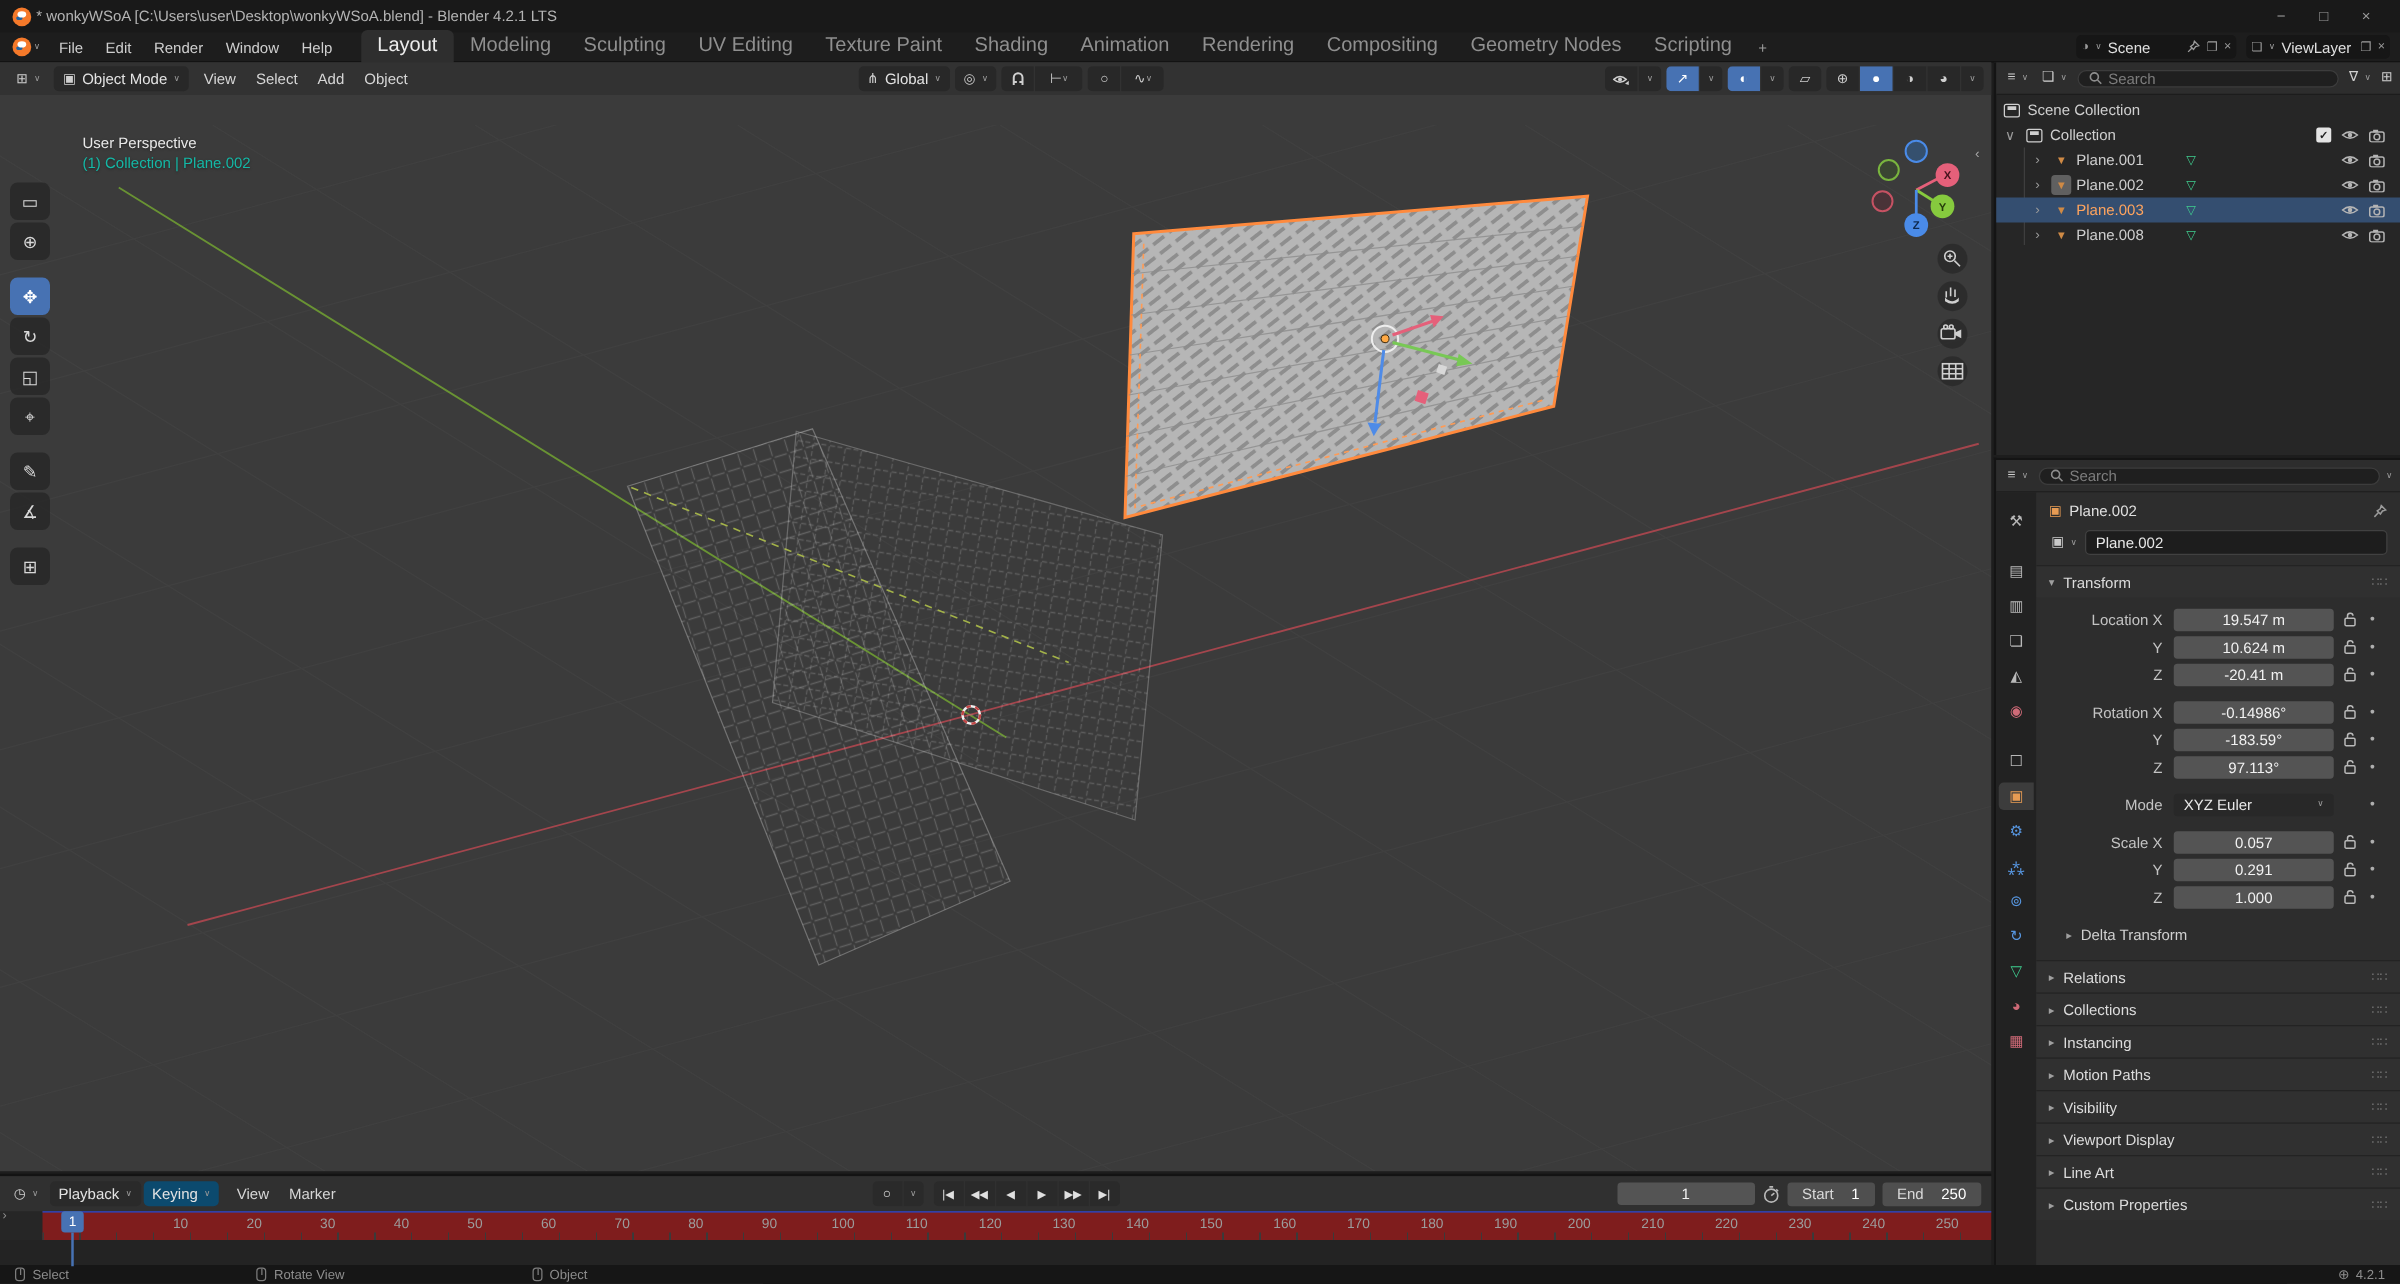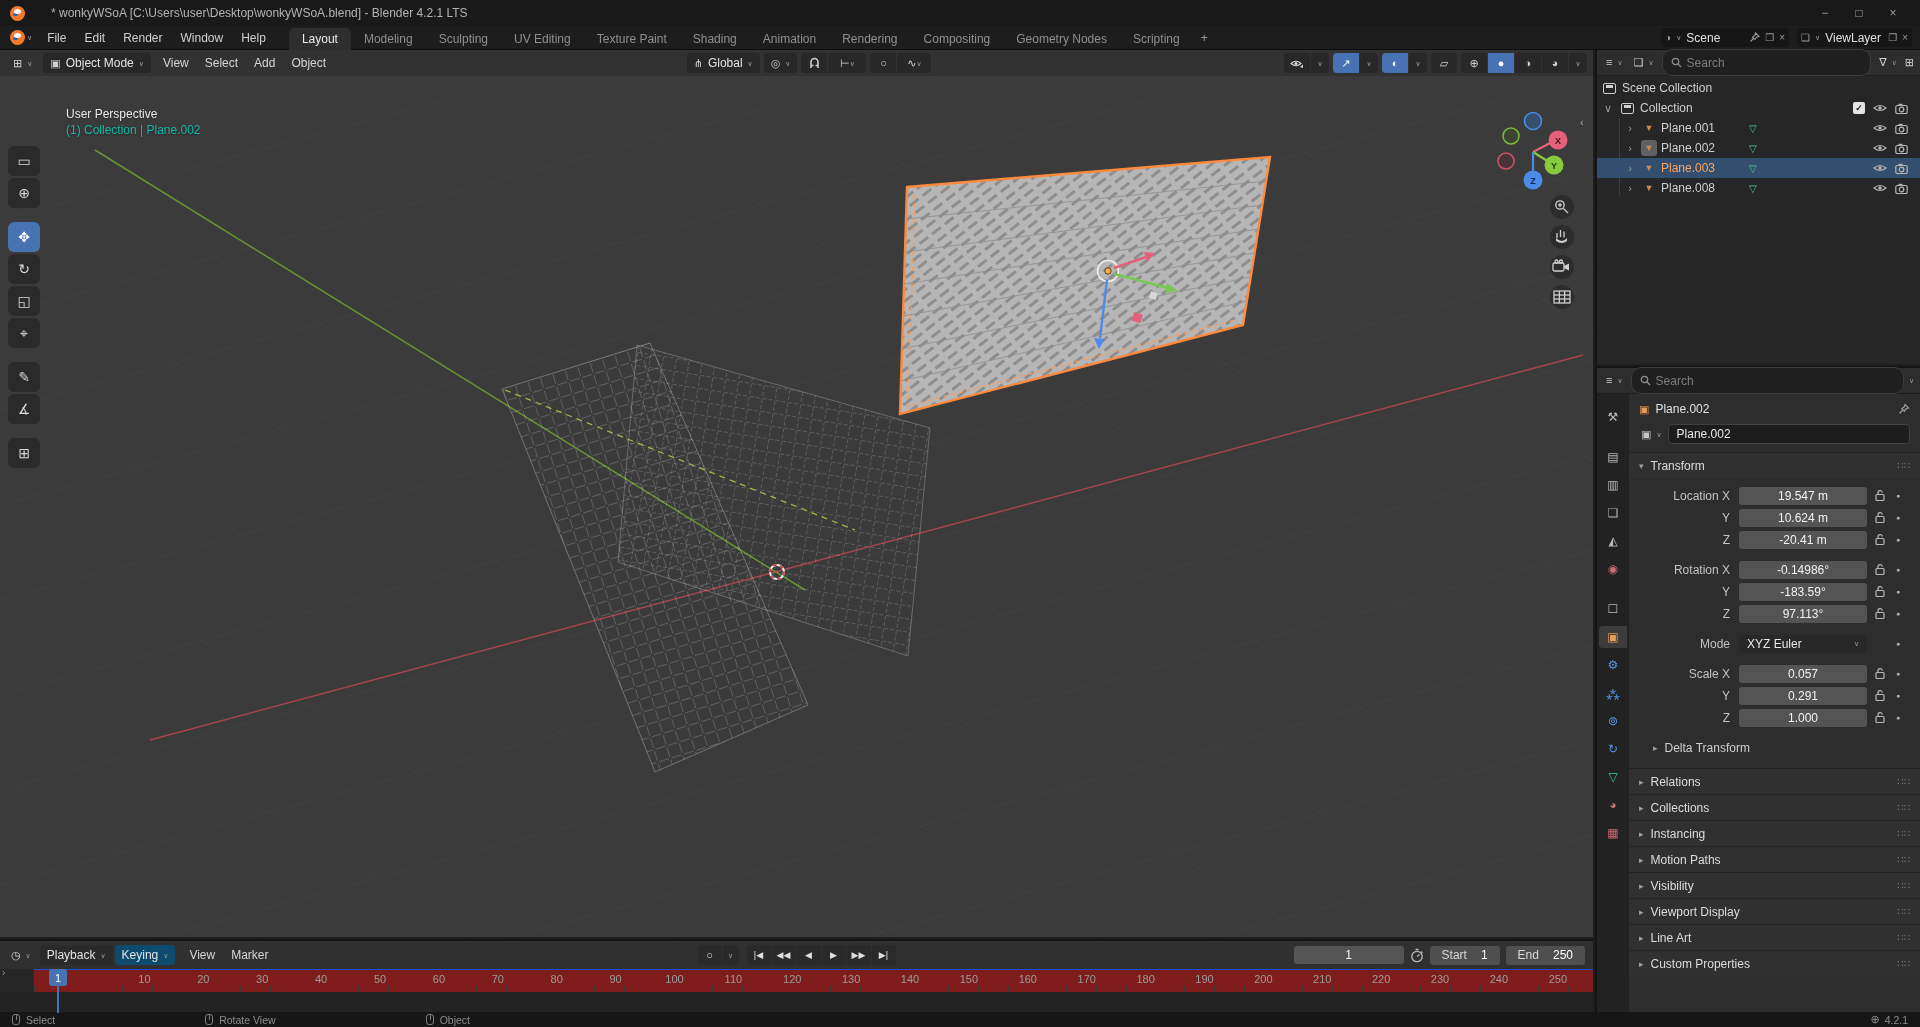--- a/index.html
+++ b/index.html
@@ -1,30 +1,30 @@
 <!DOCTYPE html>
 <html><head>
 <meta charset="utf-8">
 <style>
   *{margin:0;padding:0;box-sizing:border-box;font-family:"Liberation Sans",sans-serif;}
   html,body{width:1920px;height:1027px;overflow:hidden;}
   body{background:#1d1d1d;color:#d0d0d0;font-size:12px;position:relative;}
   
-  .titlebar{height:26px;background:#191919;display:flex;align-items:center;padding:0 10px;gap:26px;}
+  .titlebar{height:26px;background:#191919;display:flex;align-items:center;padding:0 10px;gap:4px;}
   .blogo{width:15px;height:15px;border-radius:50%;background:#f5792a;position:relative;flex:0 0 auto;}
   .blogo::after{content:"";position:absolute;left:4px;top:3px;width:7px;height:5px;border-radius:50%;background:#fff;box-shadow:-2px 3px 0 -1px #1d63a6;}
   .wtitle{color:#b4b4b4;font-size:12px;}
   .wincontrols{margin-left:auto;display:flex;}
   .winbtn{width:34px;height:24px;display:flex;align-items:center;justify-content:center;color:#9c9c9c;font-size:12px;}
   
   .topbar{height:24px;background:#1d1d1d;display:flex;align-items:center;padding:0 4px;border-bottom:1px solid #101010;}
   .appbtn{display:flex;align-items:center;gap:2px;padding:0 6px;color:#f5792a;font-size:13px;}
   .menu-item{padding:3px 9px;color:#cfcfcf;border-radius:4px;}
   .tabs{display:flex;margin-left:14px;align-items:flex-end;height:24px;}
-  .tab{padding:4px 13px;color:#8f8f8f;font-size:12px;}
+  .tab{padding:4px 13px;color:#8f8f8f;font-size:16px;}
   .tab.active{background:#2e2e2e;color:#ececec;border-radius:5px 5px 0 0;}
   .newtab{padding:2px 8px;color:#9a9a9a;}
   .topbar-right{margin-left:auto;display:flex;gap:8px;padding-right:4px;}
   .idblock{display:flex;align-items:center;background:#161616;border-radius:4px;height:19px;padding:0 4px;gap:5px;}
   .idblock .txt{color:#e0e0e0;min-width:58px;}
   .mini{color:#9a9a9a;font-size:10px;}
   .chev{color:#9a9a9a;font-size:7px;line-height:1;}
   
   .viewport{position:absolute;left:0;top:50px;width:1593px;height:887px;background:#3b3b3b;}
   .vp-header{height:26px;background:#323232;display:flex;align-items:center;padding:0 6px;gap:4px;}
@@ -41,21 +41,21 @@
   .overlay-text{position:absolute;left:66px;top:6px;line-height:16px;color:#e9e9e9;text-shadow:0 1px 2px rgba(0,0,0,.4);}
   .overlay-text .l2{color:#14b8a6;}
   
   .vp-toolbar{position:absolute;left:8px;top:46px;display:flex;flex-direction:column;gap:2px;}
   .tool{width:32px;height:30px;background:rgba(41,41,41,.92);border-radius:6px;color:#d8d8d8;display:flex;align-items:center;justify-content:center;font-size:14px;}
   .tool.active{background:#4772b3;color:#fff;}
   .tool.gap{margin-top:12px;}
   
   .outliner{position:absolute;left:1595px;top:50px;width:325px;height:314px;background:#262626;}
   .panel-header{height:26px;background:#2d2d2d;display:flex;align-items:center;padding:0 6px;gap:5px;border-bottom:1px solid #1c1c1c;}
-  .search{flex:1;display:flex;align-items:center;gap:5px;background:#1f1f1f;border:1px solid #3c3c3c;border-radius:10px;height:27px;padding:0 8px;}
+  .search{flex:1;display:flex;align-items:center;gap:5px;background:#1f1f1f;border:1px solid #3c3c3c;border-radius:10px;height:14px;padding:0 8px;}
   .search input{flex:1;background:transparent;border:0;outline:none;color:#cfcfcf;font-size:12px;font-family:"Liberation Sans",sans-serif;}
   .search input::placeholder{color:#7d7d7d;}
   .ol-tree{position:relative;padding-top:2px;}
   .ol-row{height:20px;display:flex;align-items:center;position:relative;color:#cfcfcf;}
   .ol-row.selected{background:#344e70;}
   .ol-row.selected .ol-label{color:#ffa45e;}
   .disc{color:#9a9a9a;font-size:11px;width:14px;text-align:center;}
   .iconwrap{width:16px;height:16px;display:flex;align-items:center;justify-content:center;border-radius:3px;}
   .ol-row.active .iconwrap{background:#606060;}
   .obj-icon{color:#cf8a45;font-size:9px;}

